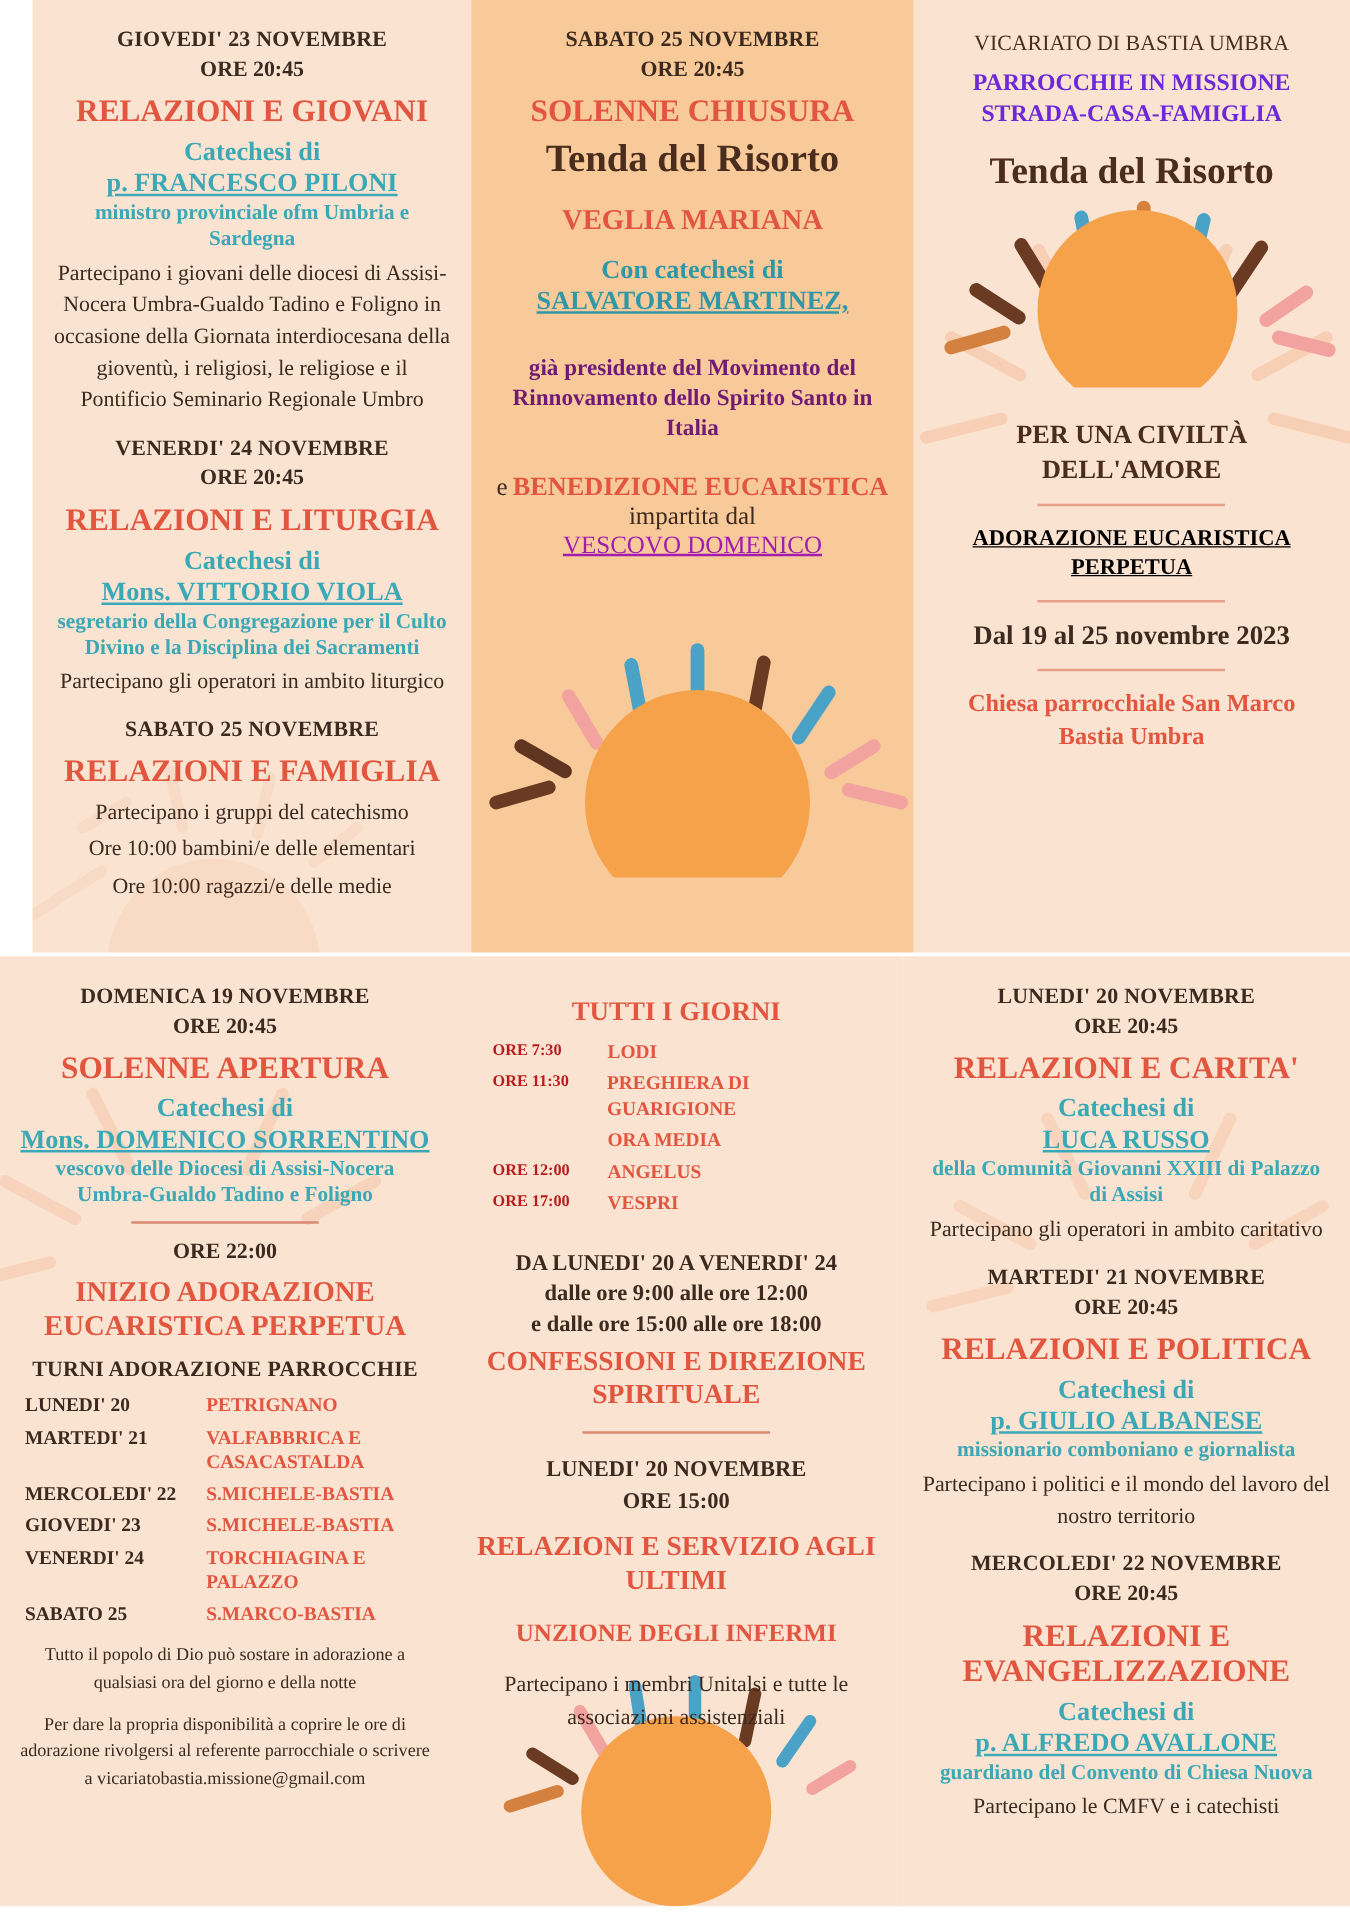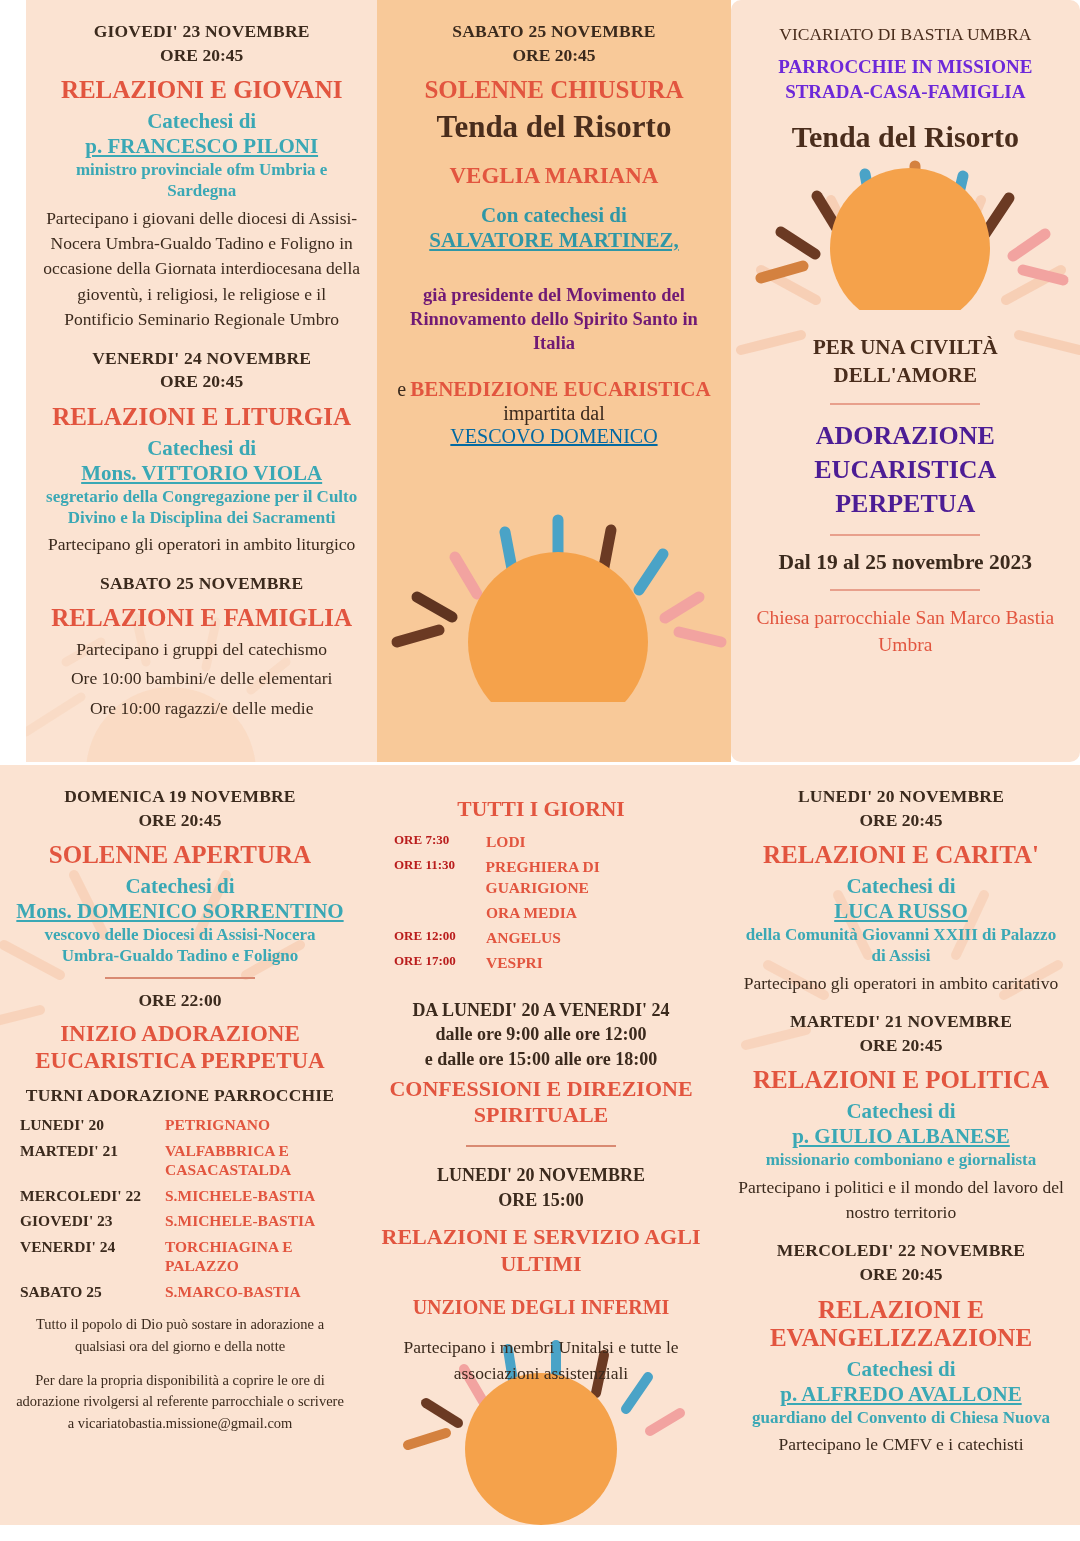--- a/index.html
+++ b/index.html
@@ -12,21 +12,21 @@
   }
   .sheet { position: relative; width: 1080px; height: 1541px; }
 
   
   .top-row { display: flex; width: 1080px; height: 762px; }
   .bottom-row { display: flex; width: 1080px; height: 760px; }
 
   .panel { position: relative; overflow: hidden; }
   .p-left   { width: 360px; background: #fbe3d2; margin-left: 26px; }
   .p-mid    { width: 362px; background: #f8c999; }
-  .p-right  { width: 358px; background: #fbe3d2; border-radius: 10px; }
+  .p-right  { width: 358px; background: #fbe3d2; }
 
   .b-left   { width: 360px; background: #fbe3d2; }
   .b-mid    { width: 362px; background: #fbe3d2; }
   .b-right  { width: 358px; background: #fbe3d2; }
 
   .inner { position: relative; z-index: 3; padding: 10px 16px 0 16px; text-align: center; }
 
   
   .rays {
     position: absolute; z-index: 1; opacity: .35;
@@ -59,31 +59,31 @@
   .mid-title-dark {
     color: #4a2d1c; font-weight: bold; font-size: 31px; font-family: "Liberation Serif", serif;
     margin-top: 2px;
   }
   .mid-sub-red { color: #e2553f; font-weight: bold; font-size: 23px; margin-top: 18px; }
   .mid-teal { color: #2f97a6; font-weight: bold; font-size: 21px; }
   .mid-teal-u { color: #2f97a6; font-weight: bold; font-size: 21px; text-decoration: underline; }
   .mid-teal-sm { color: #701a75; font-weight: bold; font-size: 18.5px; line-height: 1.3; margin-top: 30px; }
   .mid-dark-line { color: #3b2a1d; font-size: 20px; }
   .mid-red-line { color: #e2553f; font-weight: bold; font-size: 21px; }
-  .mid-dark-u { color: #0369a1; font-size: 20px; text-decoration: underline; }
+  .mid-dark-u { color: #a21caf; font-size: 20px; text-decoration: underline; }
 
   
   .cover-top { color: #4a2d1c; font-size: 17.5px; margin-top: 14px; }
   .cover-teal { color: #6d28d9; font-weight: bold; font-size: 19px; line-height: 1.3; margin-top: 10px; }
   .cover-big { color: #4a2d1c; font-weight: bold; font-size: 30px; margin-top: 16px; }
   .cover-sun { position: relative; height: 170px; margin-top: 6px; }
   .cover-civ { color: #4a2d1c; font-weight: bold; font-size: 21px; line-height: 1.3; margin-top: 4px; }
-  .cover-ador { color: #4c1d95; font-weight: bold; font-size: 26px; line-height: 1.3; }
+  .cover-ador { color: #000000; font-weight: bold; font-size: 18px; line-height: 1.3; text-decoration: underline; }
   .cover-dates { color: #3b2a1d; font-weight: bold; font-size: 21.5px; }
-  .cover-church { color: #e2553f; font-weight: normal; font-size: 19.5px; line-height: 1.35; }
+  .cover-church { color: #e2553f; font-weight: bold; font-size: 19.5px; line-height: 1.35; }
 
   
   .turni { margin-top: 8px; text-align: left; padding: 0 4px; }
   .turni-row { display: flex; margin-bottom: 7px; }
   .turni-day {
     width: 145px; color: #3b2a1d; font-weight: bold; font-size: 15.5px; line-height: 1.22;
   }
   .turni-par {
     flex: 1; color: #e2553f; font-weight: bold; font-size: 15.5px; line-height: 1.22;
   }

